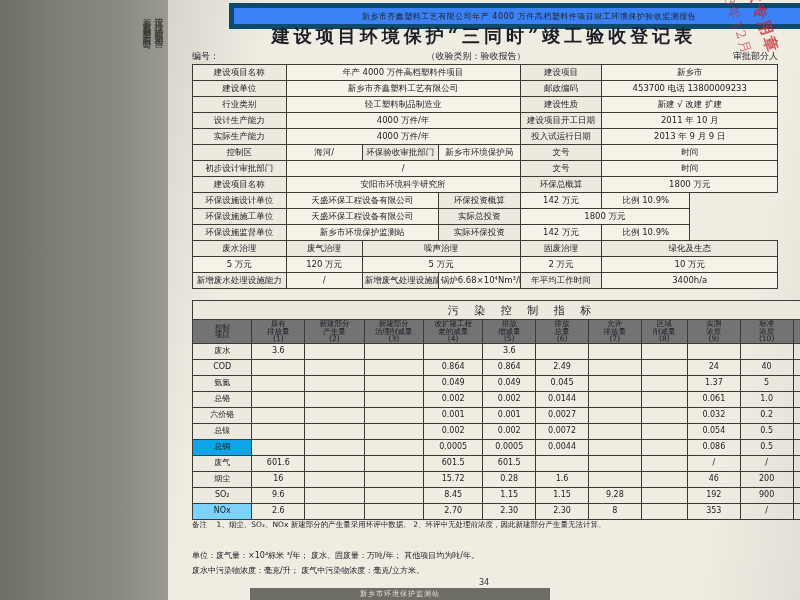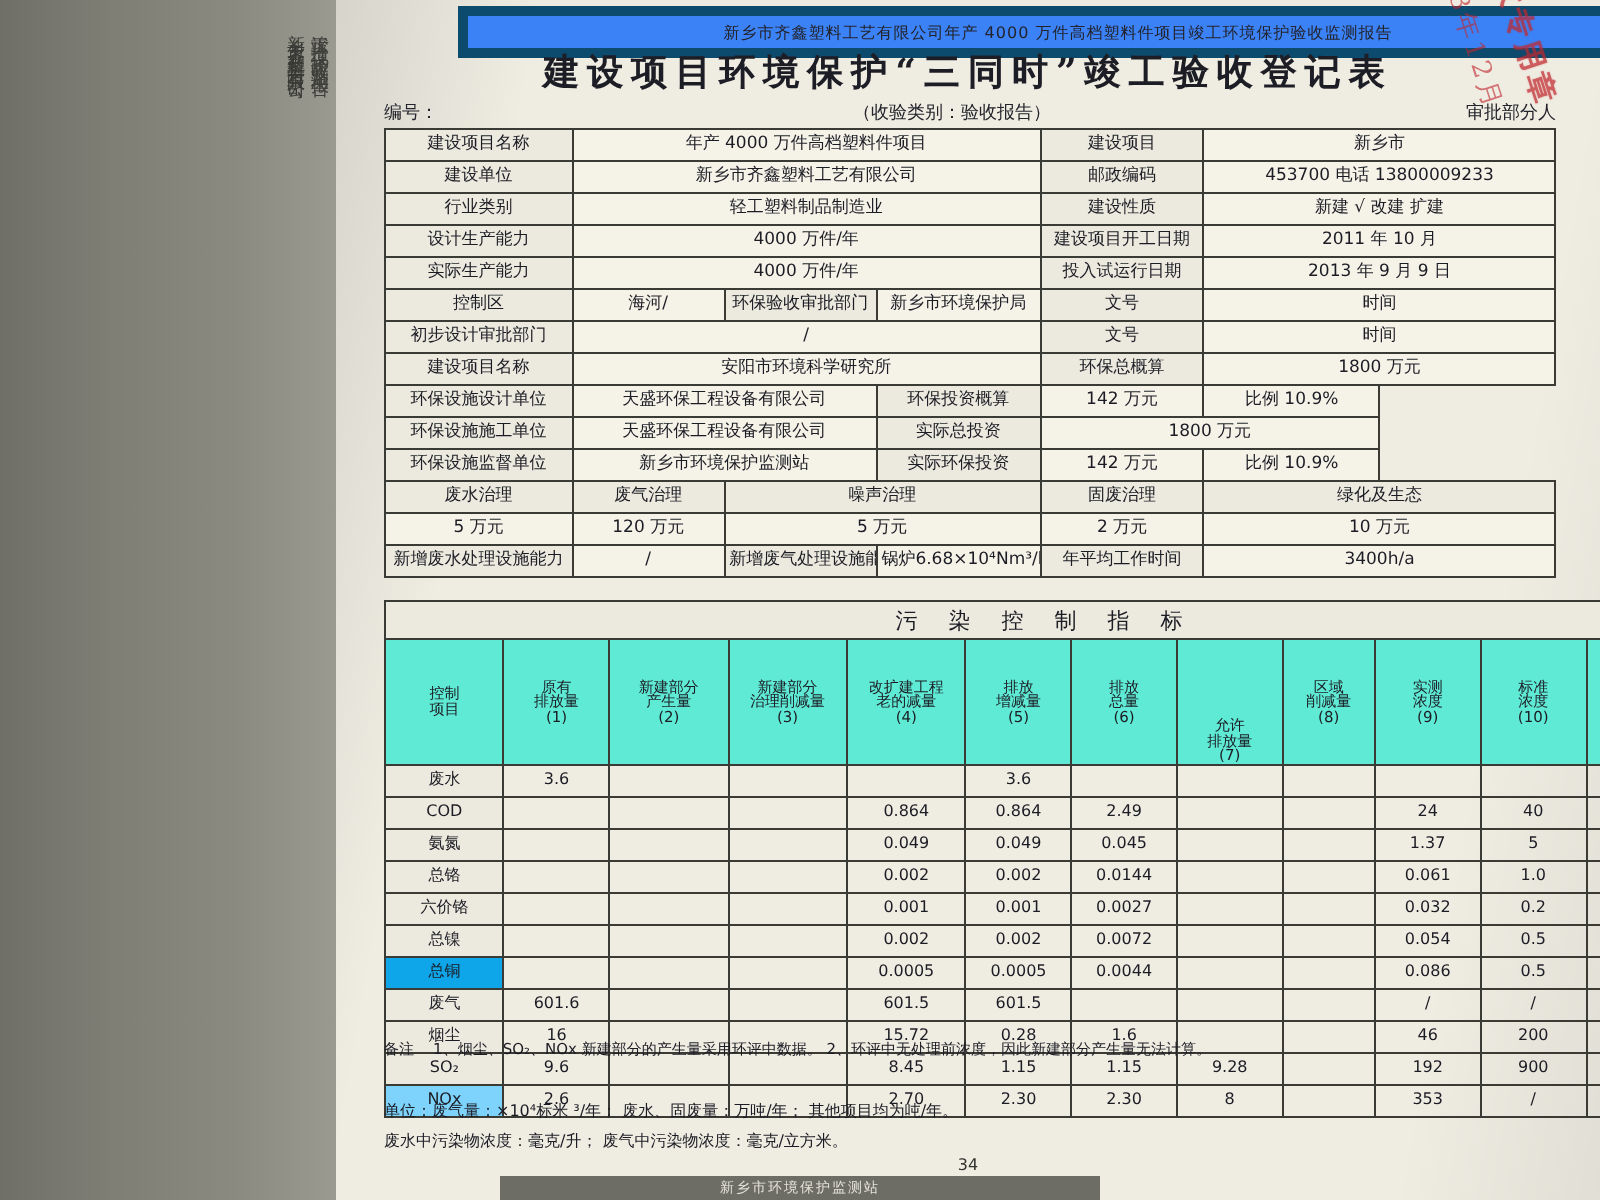--- a/index.html
+++ b/index.html
@@ -74,21 +74,21 @@
   table.poll{
     position:absolute;left:24px;top:300px;width:661px;
     border-collapse:collapse;font-size:8px;color:#1c1c24;
     table-layout:fixed;
   }
   table.poll td,table.poll th{
     border:1px solid #3b3b36;height:15px;padding:0 1px;
     text-align:center;vertical-align:middle;font-weight:normal;
     line-height:1.0;white-space:nowrap;overflow:hidden;
   }
-  table.poll th{background:#5eead4;font-size:7.5px;}
+  table.poll th{background:#737373;font-size:7.5px;}
   .hdr-tall{height:34px;}
   .remark{
     position:absolute;left:24px;top:520px;width:586px;
     font-size:7.5px;color:#1c1c24;
   }
   .footer-notes{
     position:absolute;left:24px;top:548px;width:586px;
     font-size:8px;color:#1c1c24;line-height:1.9;
   }
   .pageno{
@@ -296,21 +296,21 @@
               <div style="white-space: pre-line;">排放
 增减量</div>
               <div>(5)</div>
             </th>
             <th class="hdr-tall">
               <div style="white-space: pre-line;">排放
 总量</div>
               <div>(6)</div>
             </th>
             <th class="hdr-tall">
-              <div style="white-space: pre-line; margin-top: 39px;">允许
+              <div style="white-space: pre-line;">允许
 排放量</div>
               <div>(7)</div>
             </th>
             <th class="hdr-tall">
               <div style="white-space: pre-line;">区域
 削减量</div>
               <div>(8)</div>
             </th>
             <th class="hdr-tall">
               <div style="white-space: pre-line;">实测

